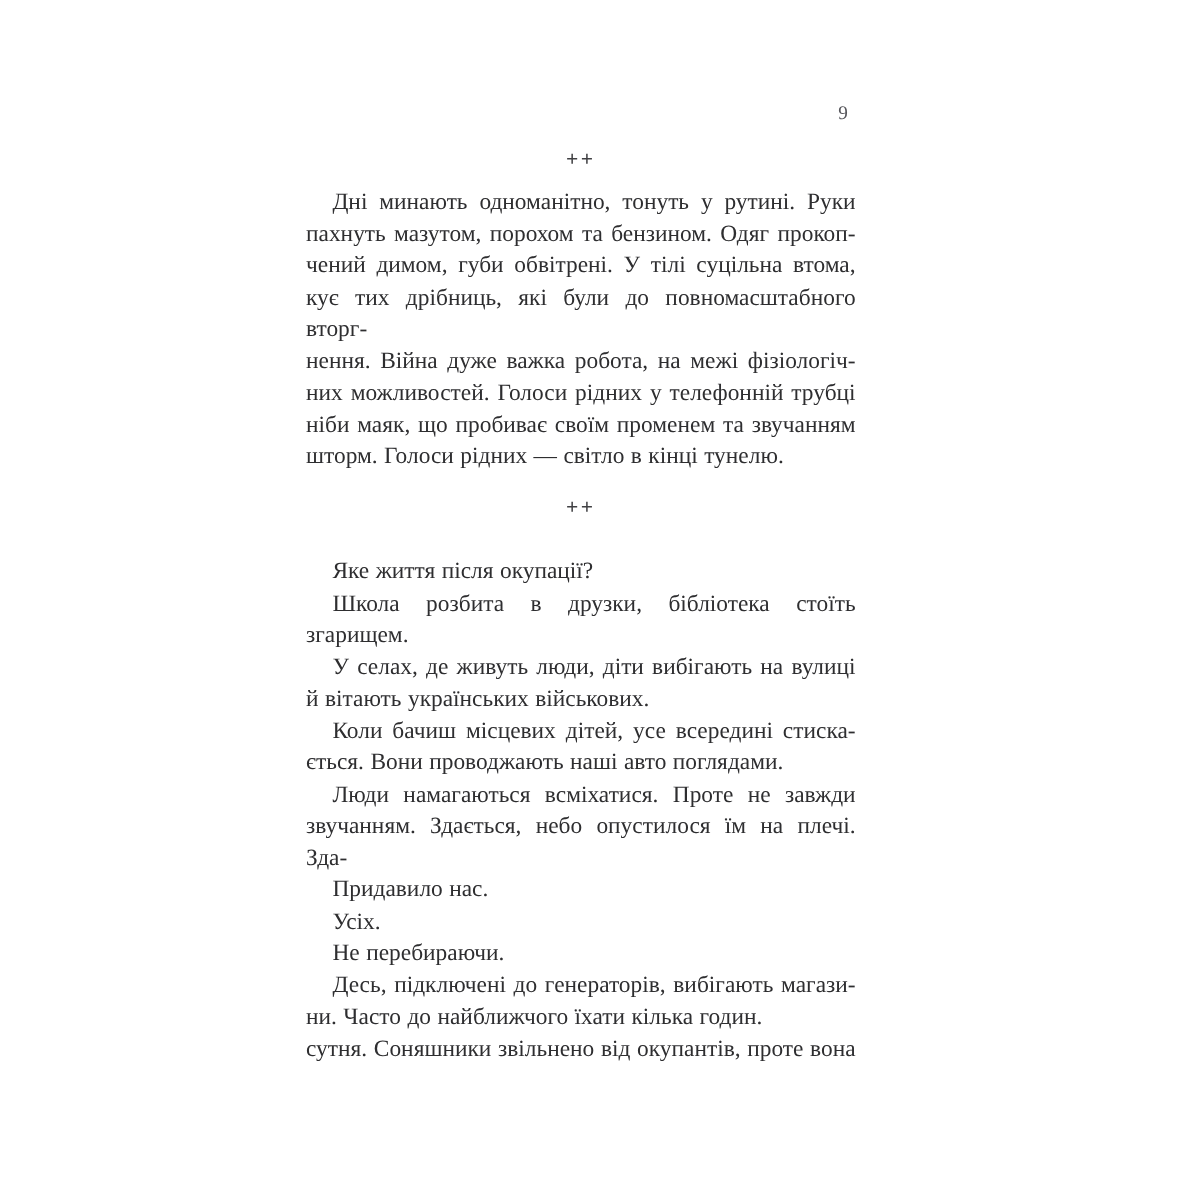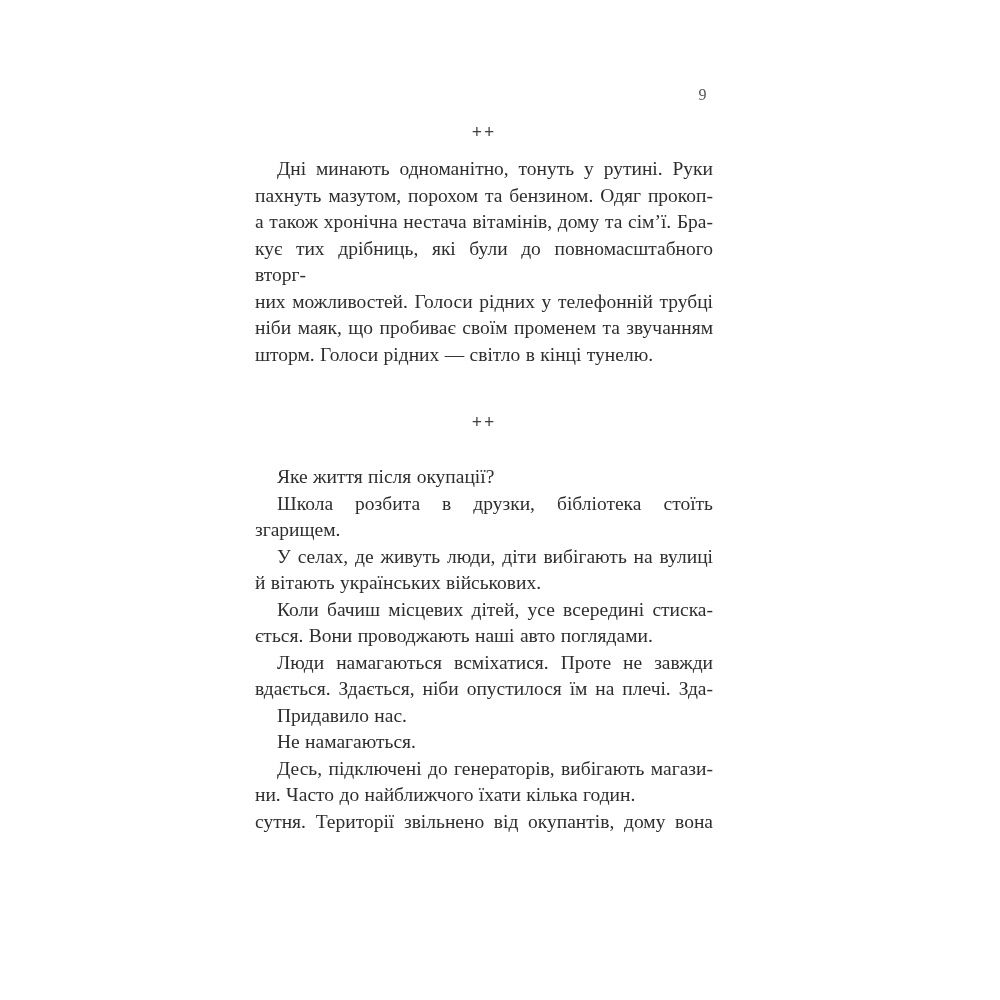--- a/index.html
+++ b/index.html
@@ -44,37 +44,39 @@
 <body>
 
 <div class="sheet">
   <div class="pagenum">9</div>
 
   <div class="sep sep1">++</div>
 
   <div class="textblock tb1">
       <div class="line first">Дні минають одноманітно, тонуть у рутині. Руки</div>
       <div class="line">пахнуть мазутом, порохом та бензином. Одяг прокоп-</div>
-      <div class="line">а також хронічна нестача вітамінів, дому та сім’ї. Бра-</div>
+      <div class="line">чений димом, губи обвітрені. У тілі суцільна втома,</div>
       <div class="line">кує тих дрібниць, які були до повномасштабного вторг-</div>
+      <div class="line">нення. Війна дуже важка робота, на межі фізіологіч-</div>
       <div class="line">них можливостей. Голоси рідних у телефонній трубці</div>
       <div class="line">ніби маяк, що пробиває своїм променем та звучанням</div>
       <div class="line last">шторм. Голоси рідних — світло в кінці тунелю.</div>
     </div>
 
   <div class="sep sep2">++</div>
 
   <div class="textblock tb2">
       <div class="line first last">Яке життя після окупації?</div>
       <div class="line first last">Школа розбита в друзки, бібліотека стоїть згарищем.</div>
       <div class="line first">У селах, де живуть люди, діти вибігають на вулиці</div>
       <div class="line last">й вітають українських військових.</div>
       <div class="line first">Коли бачиш місцевих дітей, усе всередині стиска-</div>
       <div class="line last">ється. Вони проводжають наші авто поглядами.</div>
       <div class="line first">Люди намагаються всміхатися. Проте не завжди</div>
-      <div class="line">вдається. Здається, ніби опустилося їм на плечі. Зда-</div>
+      <div class="line">звучанням. Здається, небо опустилося їм на плечі. Зда-</div>
       <div class="line first last">Придавило нас.</div>
-      <div class="line first last">Не намагаються.</div>
+      <div class="line first last">Усіх.</div>
+      <div class="line first last">Не перебираючи.</div>
       <div class="line first">Десь, підключені до генераторів, вибігають магази-</div>
       <div class="line last">ни. Часто до найближчого їхати кілька годин.</div>
-      <div class="line">сутня. Території звільнено від окупантів, дому вона</div>
+      <div class="line">сутня. Соняшники звільнено від окупантів, проте вона</div>
     </div>
 </div>
 
 </body></html>

